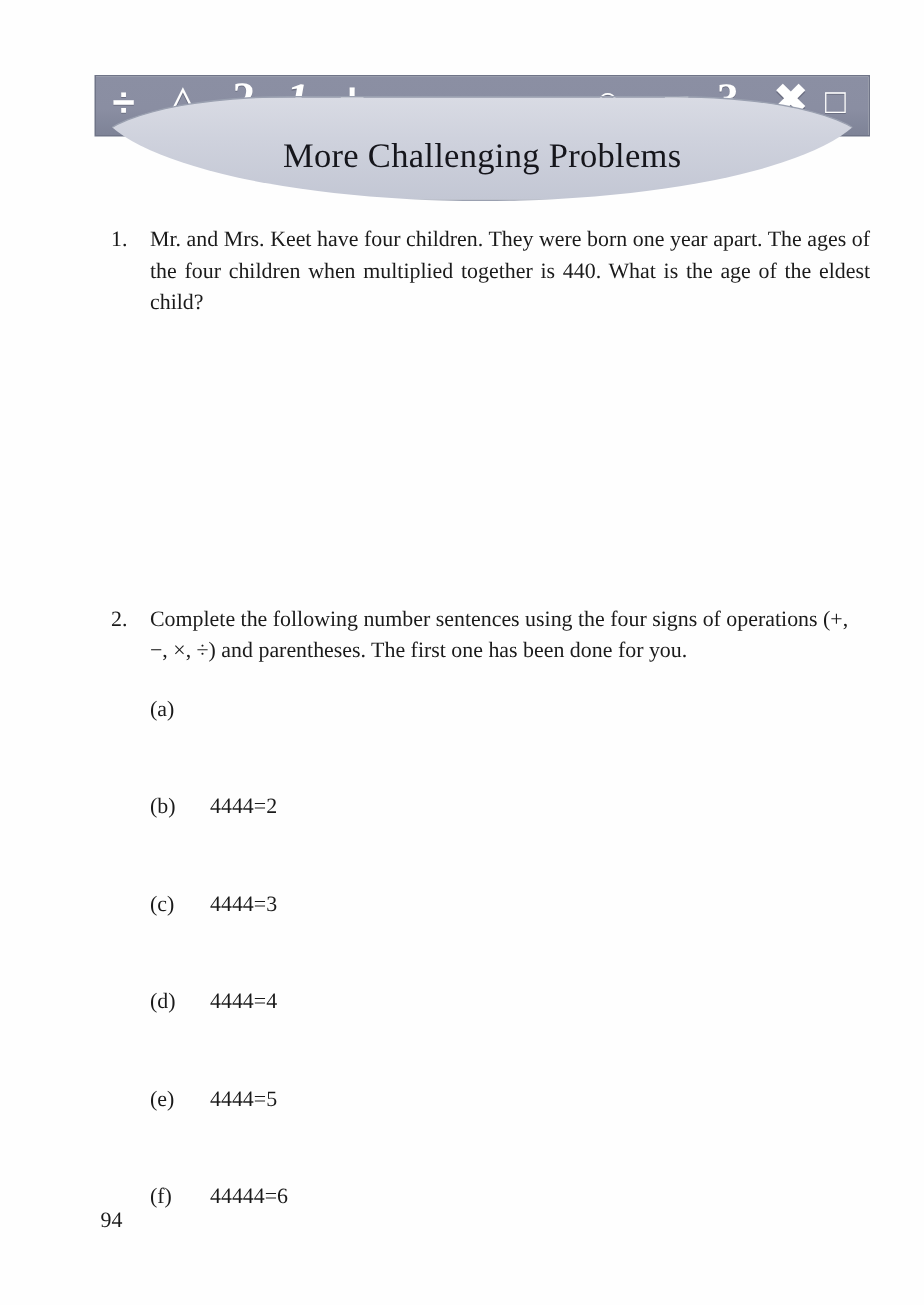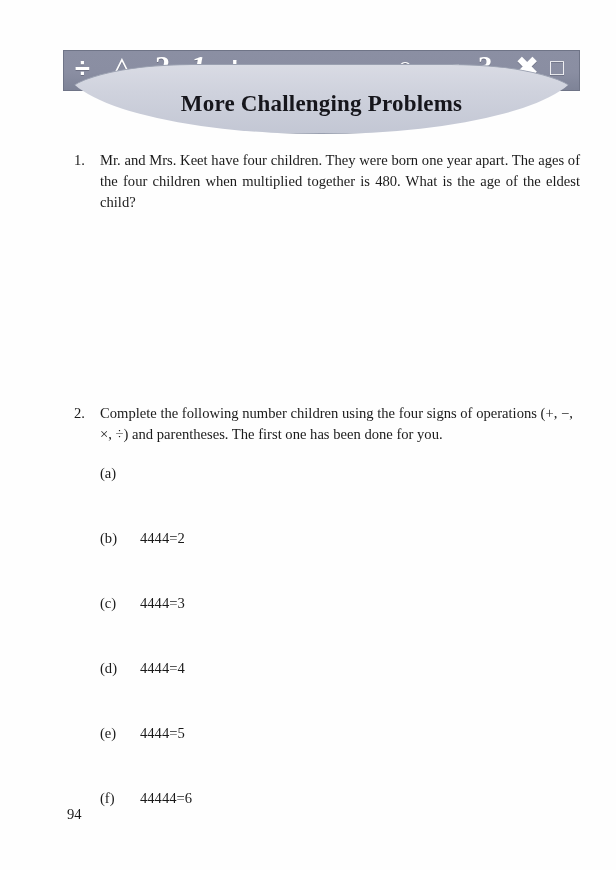--- a/index.html
+++ b/index.html
@@ -79,21 +79,21 @@
     border: 1px solid #9aa0b0;
     box-sizing: border-box;
     border-radius: 50% / 100%;
     clip-path: ellipse(50% 100% at 50% 0%);
     display: flex;
     align-items: flex-end;
     justify-content: center;
   }
   .banner-title {
     font-family: "Liberation Serif", "DejaVu Serif", serif;
-    font-weight: bold;
+    font-weight: normal;
     font-size: 23px;
     letter-spacing: 0.2px;
     color: #16161c;
     padding-bottom: 16px;
     white-space: nowrap;
   }
 
   
   .content {
     position: absolute;
@@ -194,28 +194,28 @@
 
     <div class="banner-lens">
       <div class="banner-title">More Challenging Problems</div>
     </div>
   </div>
 
   <div class="content">
 
     <div class="problem problem-1">
       <span class="num">1.</span>
-      <span class="ptext">Mr. and Mrs. Keet have four children. They were born one year apart. The ages of the four children when multiplied together is 480. What is the age of the eldest child?</span>
+      <span class="ptext">Mr. and Mrs. Keet have four children. They were born one year apart. The ages of the four children when multiplied together is 440. What is the age of the eldest child?</span>
     </div>
 
     <div style="height:148px"></div>
 
     <div class="problem problem-2">
       <span class="num">2.</span>
-      <span class="ptext">Complete the following number children using the four signs of operations (+, −, ×, ÷) and parentheses. The first one has been done for you.</span>
+      <span class="ptext">Complete the following number sentences using the four signs of operations (+, −, ×, ÷) and parentheses. The first one has been done for you.</span>
     </div>
 
     <div class="eq-list">
 
       <div class="eq-row eq-a">
         <span class="eq-label">(a)</span>
       </div>
 
       <div id="blank-rows">
           <div class="eq-row eq-blank">

